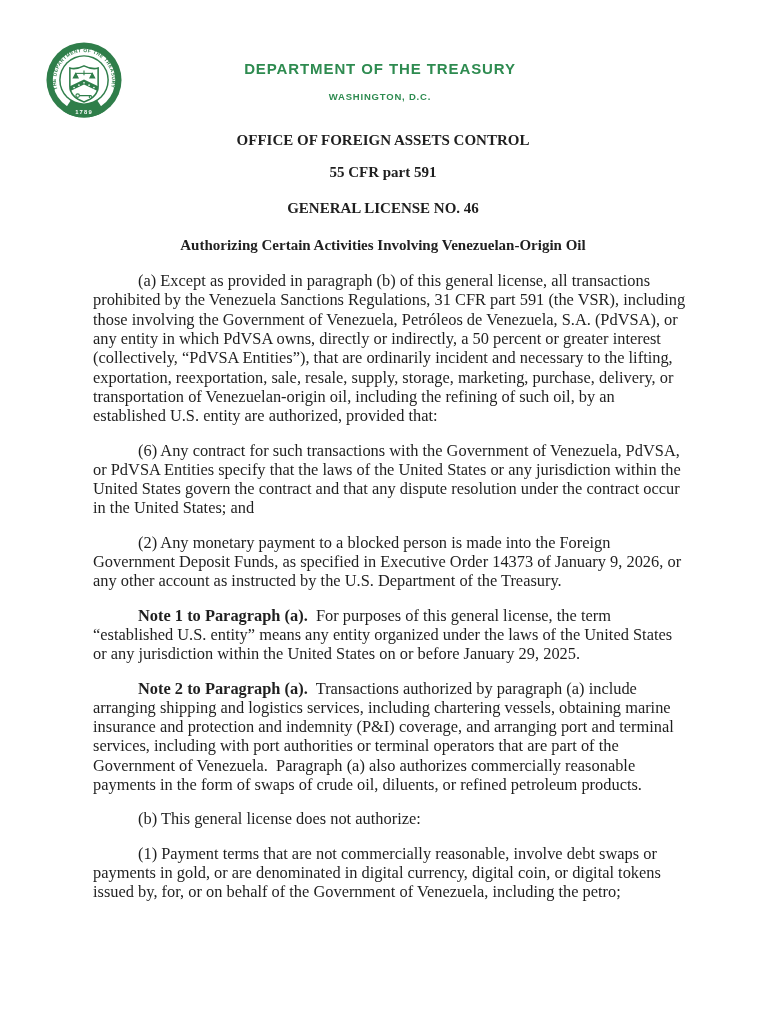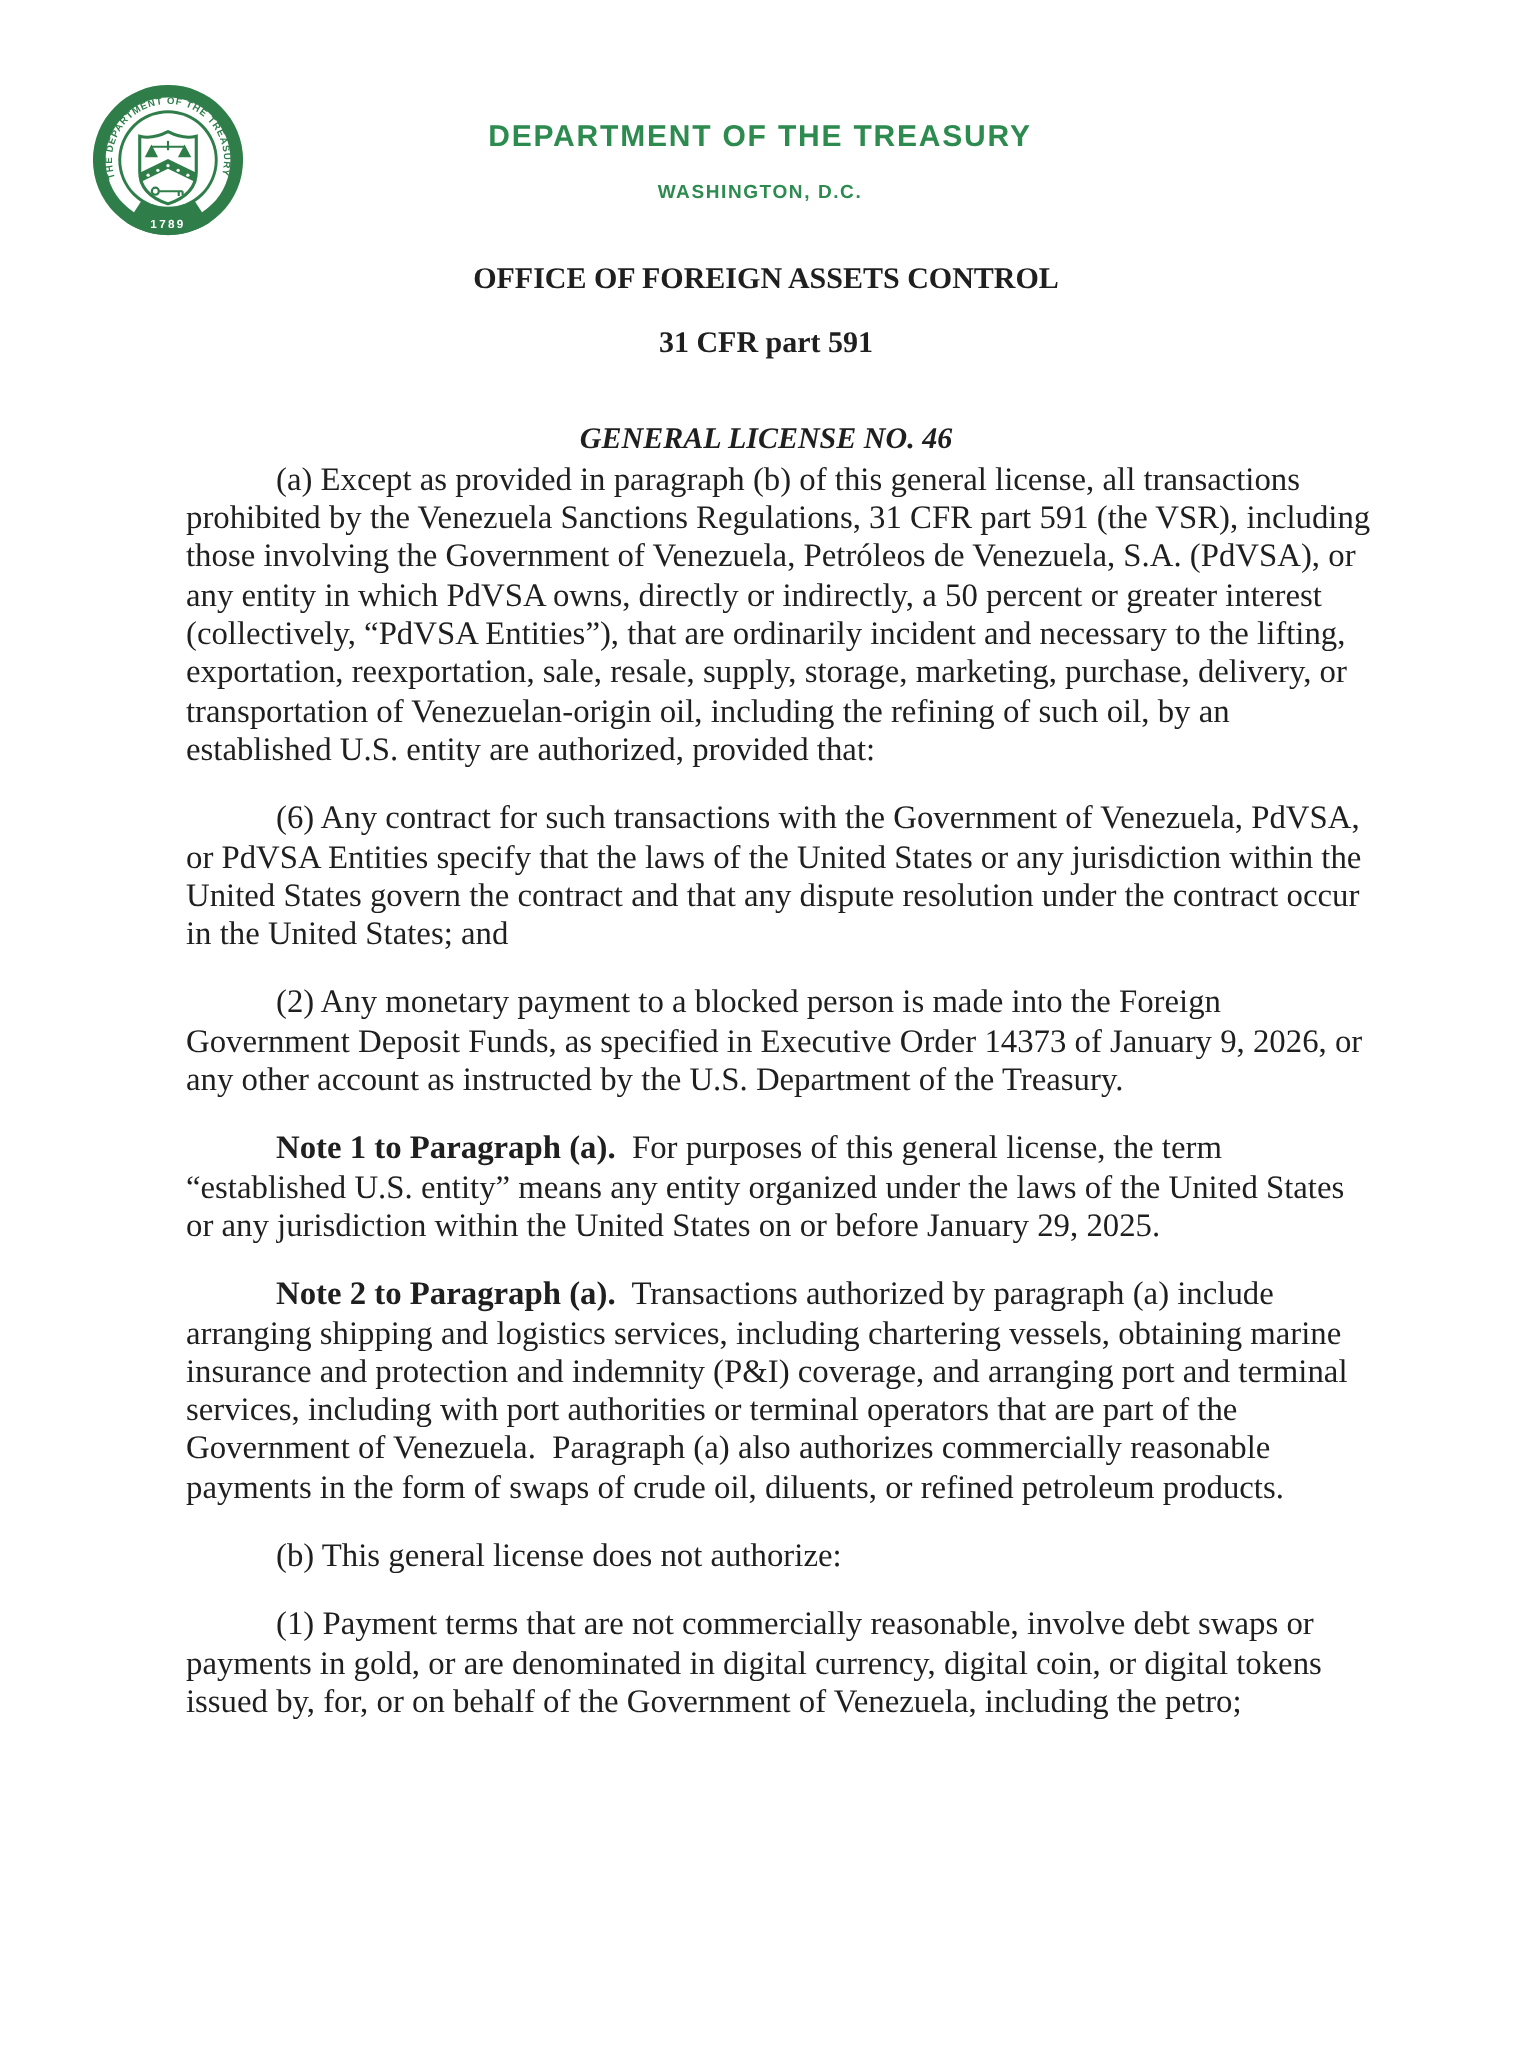--- a/index.html
+++ b/index.html
@@ -26,21 +26,21 @@
   }
   .dept-2 {
     font-family: "Liberation Sans", sans-serif;
     font-weight: bold; font-size: 9.5px; letter-spacing: 0.8px;
     color: #2e8b50; line-height: 11px; margin-top: 16px;
   }
   .content { padding: 0 71px 0 77px; }
   .t { text-align: center; font-weight: bold; margin: 0; font-size: 15px; line-height: 19.3px; }
   .t-office  { margin-top: 9px;  }
   .t-reg     { margin-top: 13px; }
-  .t-license { margin-top: 28px; font-style: italic; }
+  .t-license { margin-top: 16px; }
   .t-subject { margin-top: 18px; margin-bottom: 16px; }
   .bodytext p {
     margin: 0 0 15px 16px;
     text-indent: 45px;
     white-space: pre-wrap;
     text-align: left;
   }
   .lead { font-weight: bold; }
 </style>
 </head>
@@ -84,25 +84,26 @@
     <div class="dept">
       <div class="dept-1">DEPARTMENT OF THE TREASURY</div>
       <div class="dept-2">WASHINGTON, D.C.</div>
     </div>
   </header>
 
   <main class="content">
     <h1 class="t t-office">OFFICE OF FOREIGN ASSETS CONTROL</h1>
 
     <div class="t t-reg">
-      <div>31 CFR part 591</div>
+      <div>55 CFR part 591</div>
     </div>
 
     <h2 class="t t-license">GENERAL LICENSE NO. 46</h2>
 
+    <h3 class="t t-subject">Authorizing Certain Activities Involving Venezuelan-Origin Oil</h3>
 
     <section class="bodytext">
       <p><b class="lead"></b><span>(a) Except as provided in paragraph (b) of this general license, all transactions prohibited by the Venezuela Sanctions Regulations, 31 CFR part 591 (the VSR), including those involving the Government of Venezuela, Petróleos de Venezuela, S.A. (PdVSA), or any entity in which PdVSA owns, directly or indirectly, a 50 percent or greater interest (collectively, “PdVSA Entities”), that are ordinarily incident and necessary to the lifting, exportation, reexportation, sale, resale, supply, storage, marketing, purchase, delivery, or transportation of Venezuelan-origin oil, including the refining of such oil, by an established U.S. entity are authorized, provided that:</span></p>
       <p><b class="lead"></b><span>(6) Any contract for such transactions with the Government of Venezuela, PdVSA, or PdVSA Entities specify that the laws of the United States or any jurisdiction within the United States govern the contract and that any dispute resolution under the contract occur in the United States; and</span></p>
       <p><b class="lead"></b><span>(2) Any monetary payment to a blocked person is made into the Foreign Government Deposit Funds, as specified in Executive Order 14373 of January 9, 2026, or any other account as instructed by the U.S. Department of the Treasury.</span></p>
       <p><b class="lead">Note 1 to Paragraph (a).</b><span>  For purposes of this general license, the term “established U.S. entity” means any entity organized under the laws of the United States or any jurisdiction within the United States on or before January 29, 2025.</span></p>
       <p><b class="lead">Note 2 to Paragraph (a).</b><span>  Transactions authorized by paragraph (a) include arranging shipping and logistics services, including chartering vessels, obtaining marine insurance and protection and indemnity (P&amp;I) coverage, and arranging port and terminal services, including with port authorities or terminal operators that are part of the Government of Venezuela.  Paragraph (a) also authorizes commercially reasonable payments in the form of swaps of crude oil, diluents, or refined petroleum products.</span></p>
       <p><b class="lead"></b><span>(b) This general license does not authorize:</span></p>
       <p><b class="lead"></b><span>(1) Payment terms that are not commercially reasonable, involve debt swaps or payments in gold, or are denominated in digital currency, digital coin, or digital tokens issued by, for, or on behalf of the Government of Venezuela, including the petro;</span></p>
     </section>

